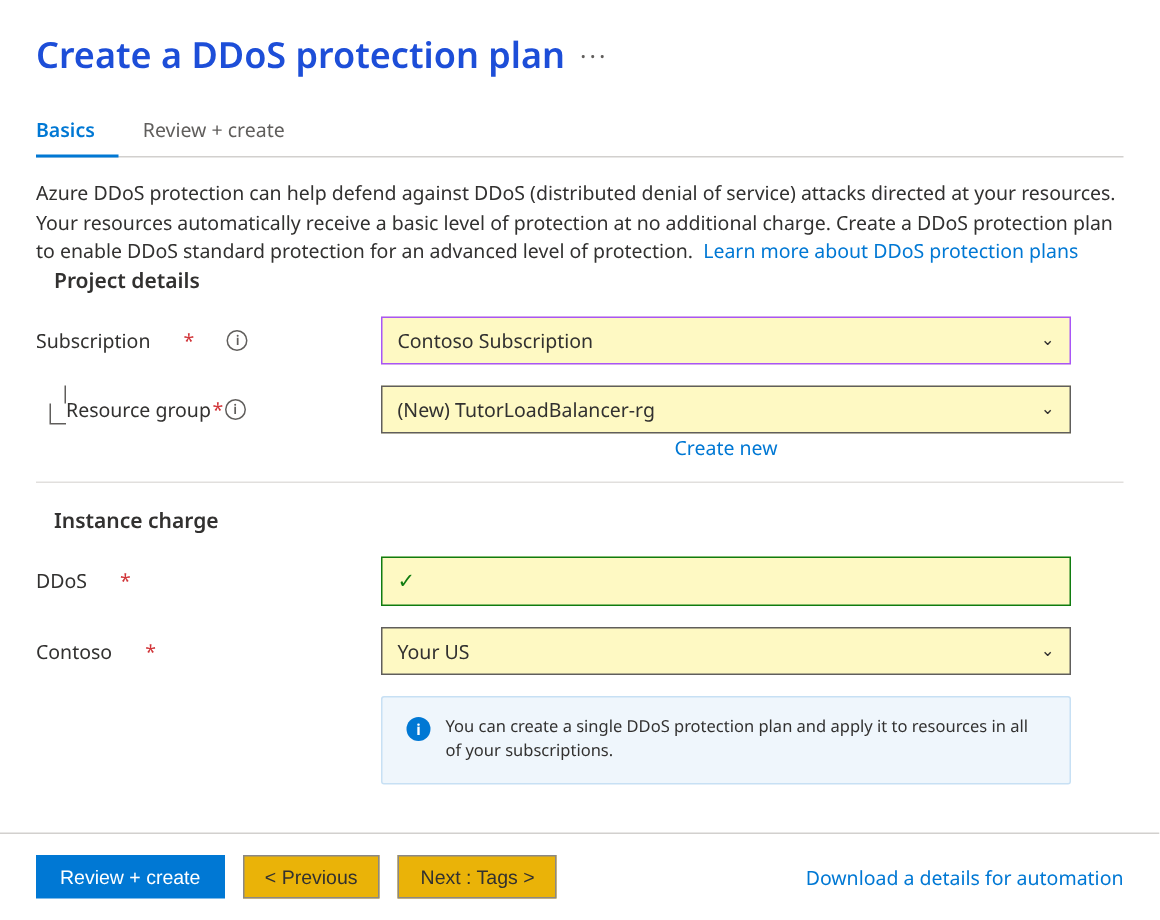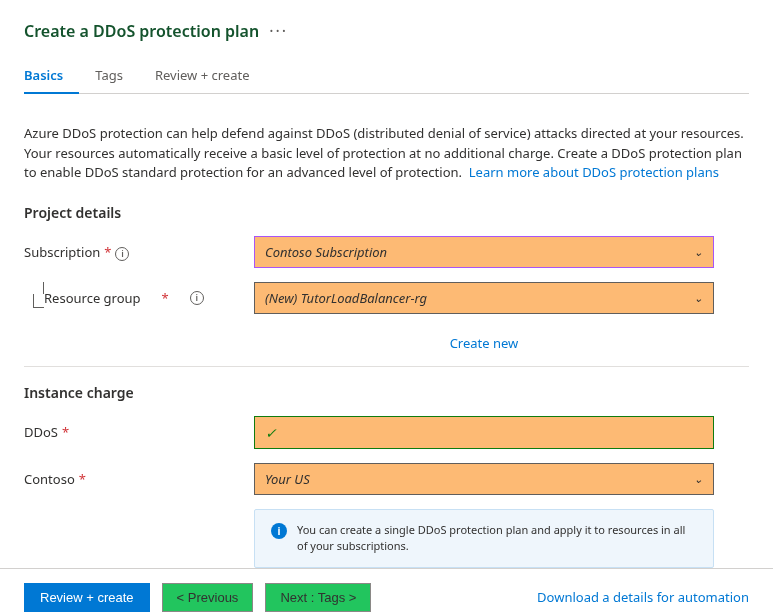--- a/index.html
+++ b/index.html
@@ -19,34 +19,34 @@
       flex-direction: column;
       padding: 20px 24px 0 24px;
     }
     .page-title-row {
       display: flex;
       align-items: center;
       gap: 10px;
       margin-bottom: 16px;
     }
     .page-title {
-      font-size: 16px;
+      font-size: 24px;
       font-weight: 600;
-      color: #14532d;
+      color: #1d4ed8;
     }
     .ellipsis-btn {
       color: #605e5c;
       font-size: 16px;
       cursor: pointer;
       letter-spacing: 2px;
     }
     .tabs-row {
       display: flex;
       border-bottom: 1px solid #d2d0ce;
-      margin-bottom: 16px;
+      margin-bottom: 0;
     }
     .tab {
       padding: 8px 16px;
       font-size: 13px;
       cursor: pointer;
       border-bottom: 2px solid transparent;
       margin-bottom: -1px;
       color: #605e5c;
     }
     .tab.active {
@@ -58,43 +58,43 @@
       padding-left: 0;
     }
     .content-area {
       padding: 14px 0 0 0;
       flex: 1;
     }
     .description {
       font-size: 13px;
       color: #323130;
       line-height: 1.5;
-      margin-bottom: 20px;
       max-width: 720px;
     }
     .description a {
       color: #0078d4;
       text-decoration: none;
     }
     .section-title {
       font-weight: 600;
       font-size: 14px;
       margin-bottom: 14px;
+      margin-left: 12px;
     }
     .form-row {
       display: flex;
       align-items: center;
       margin-bottom: 14px;
     }
     .form-label-col {
       width: 230px;
       min-width: 230px;
       display: flex;
-      align-items: flex-end;
-      gap: 4px;
+      align-items: center;
+      gap: 22px;
       font-size: 13px;
     }
     .required {
       color: #d13438;
     }
     .info-icon {
       display: inline-flex;
       align-items: center;
       justify-content: center;
       width: 14px;
@@ -111,24 +111,23 @@
       max-width: 460px;
     }
     .select-box {
       width: 100%;
       display: flex;
       align-items: center;
       justify-content: space-between;
       border: 1px solid #605e5c;
       padding: 6px 10px;
       cursor: pointer;
-      background: #fdba74;
-      font-size: 13px;
-      color: #323130;
-      font-style: italic;
+      background: #fef9c3;
+      font-size: 13px;
+      color: #323130;
     }
     .select-box.highlighted {
       border-color: #a855f7;
     }
     .select-box.valid {
       border-color: #107c10;
     }
     .chevron-icon {
       font-size: 11px;
       color: #323130;
@@ -140,31 +139,31 @@
     .resource-group-row {
       display: flex;
       align-items: flex-start;
       margin-bottom: 14px;
     }
     .rg-label-col {
       width: 210px;
       min-width: 210px;
       display: flex;
       align-items: center;
-      gap: 21px;
+      gap: 1px;
       font-size: 13px;
       padding-top: 6px;
     }
     .create-new-link {
       color: #0078d4;
       font-size: 13px;
       cursor: pointer;
       text-decoration: none;
       display: block;
-      margin-top: 20px;
+      margin-top: 0;
     }
     .rg-control-col {
       flex: 1;
       max-width: 460px;
       text-align: center;
     }
     .divider {
       border: none;
       border-top: 1px solid #e1dfdd;
       margin: 10px 0 16px 0;
@@ -211,21 +210,21 @@
     .btn-primary {
       background: #0078d4;
       color: white;
       border: none;
       padding: 7px 16px;
       font-size: 13px;
       cursor: pointer;
       font-weight: 500;
     }
     .btn-secondary {
-      background: #22c55e;
+      background: #eab308;
       color: #323130;
       border: 1px solid #8a8886;
       padding: 6px 14px;
       font-size: 13px;
       cursor: pointer;
     }
     .footer-link {
       color: #0078d4;
       font-size: 13px;
       cursor: pointer;
@@ -237,21 +236,20 @@
 <body>
 
 <div class="page-container">
   <div class="page-title-row">
     <h1 class="page-title">Create a DDoS protection plan</h1>
     <span class="ellipsis-btn">···</span>
   </div>
 
   <div class="tabs-row">
     <div class="tab active">Basics</div>
-    <div class="tab">Tags</div>
     <div class="tab">Review + create</div>
   </div>
 
   <div class="content-area">
     <p class="description">
       <span>Azure DDoS protection can help defend against DDoS (distributed denial of service) attacks directed at your resources. Your resources automatically receive a basic level of protection at no additional charge. Create a DDoS protection plan to enable DDoS standard protection for an advanced level of protection.</span>
       &nbsp;<a href="#">Learn more about DDoS protection plans</a>
     </p>
 
     <div class="section-title">Project details</div>

